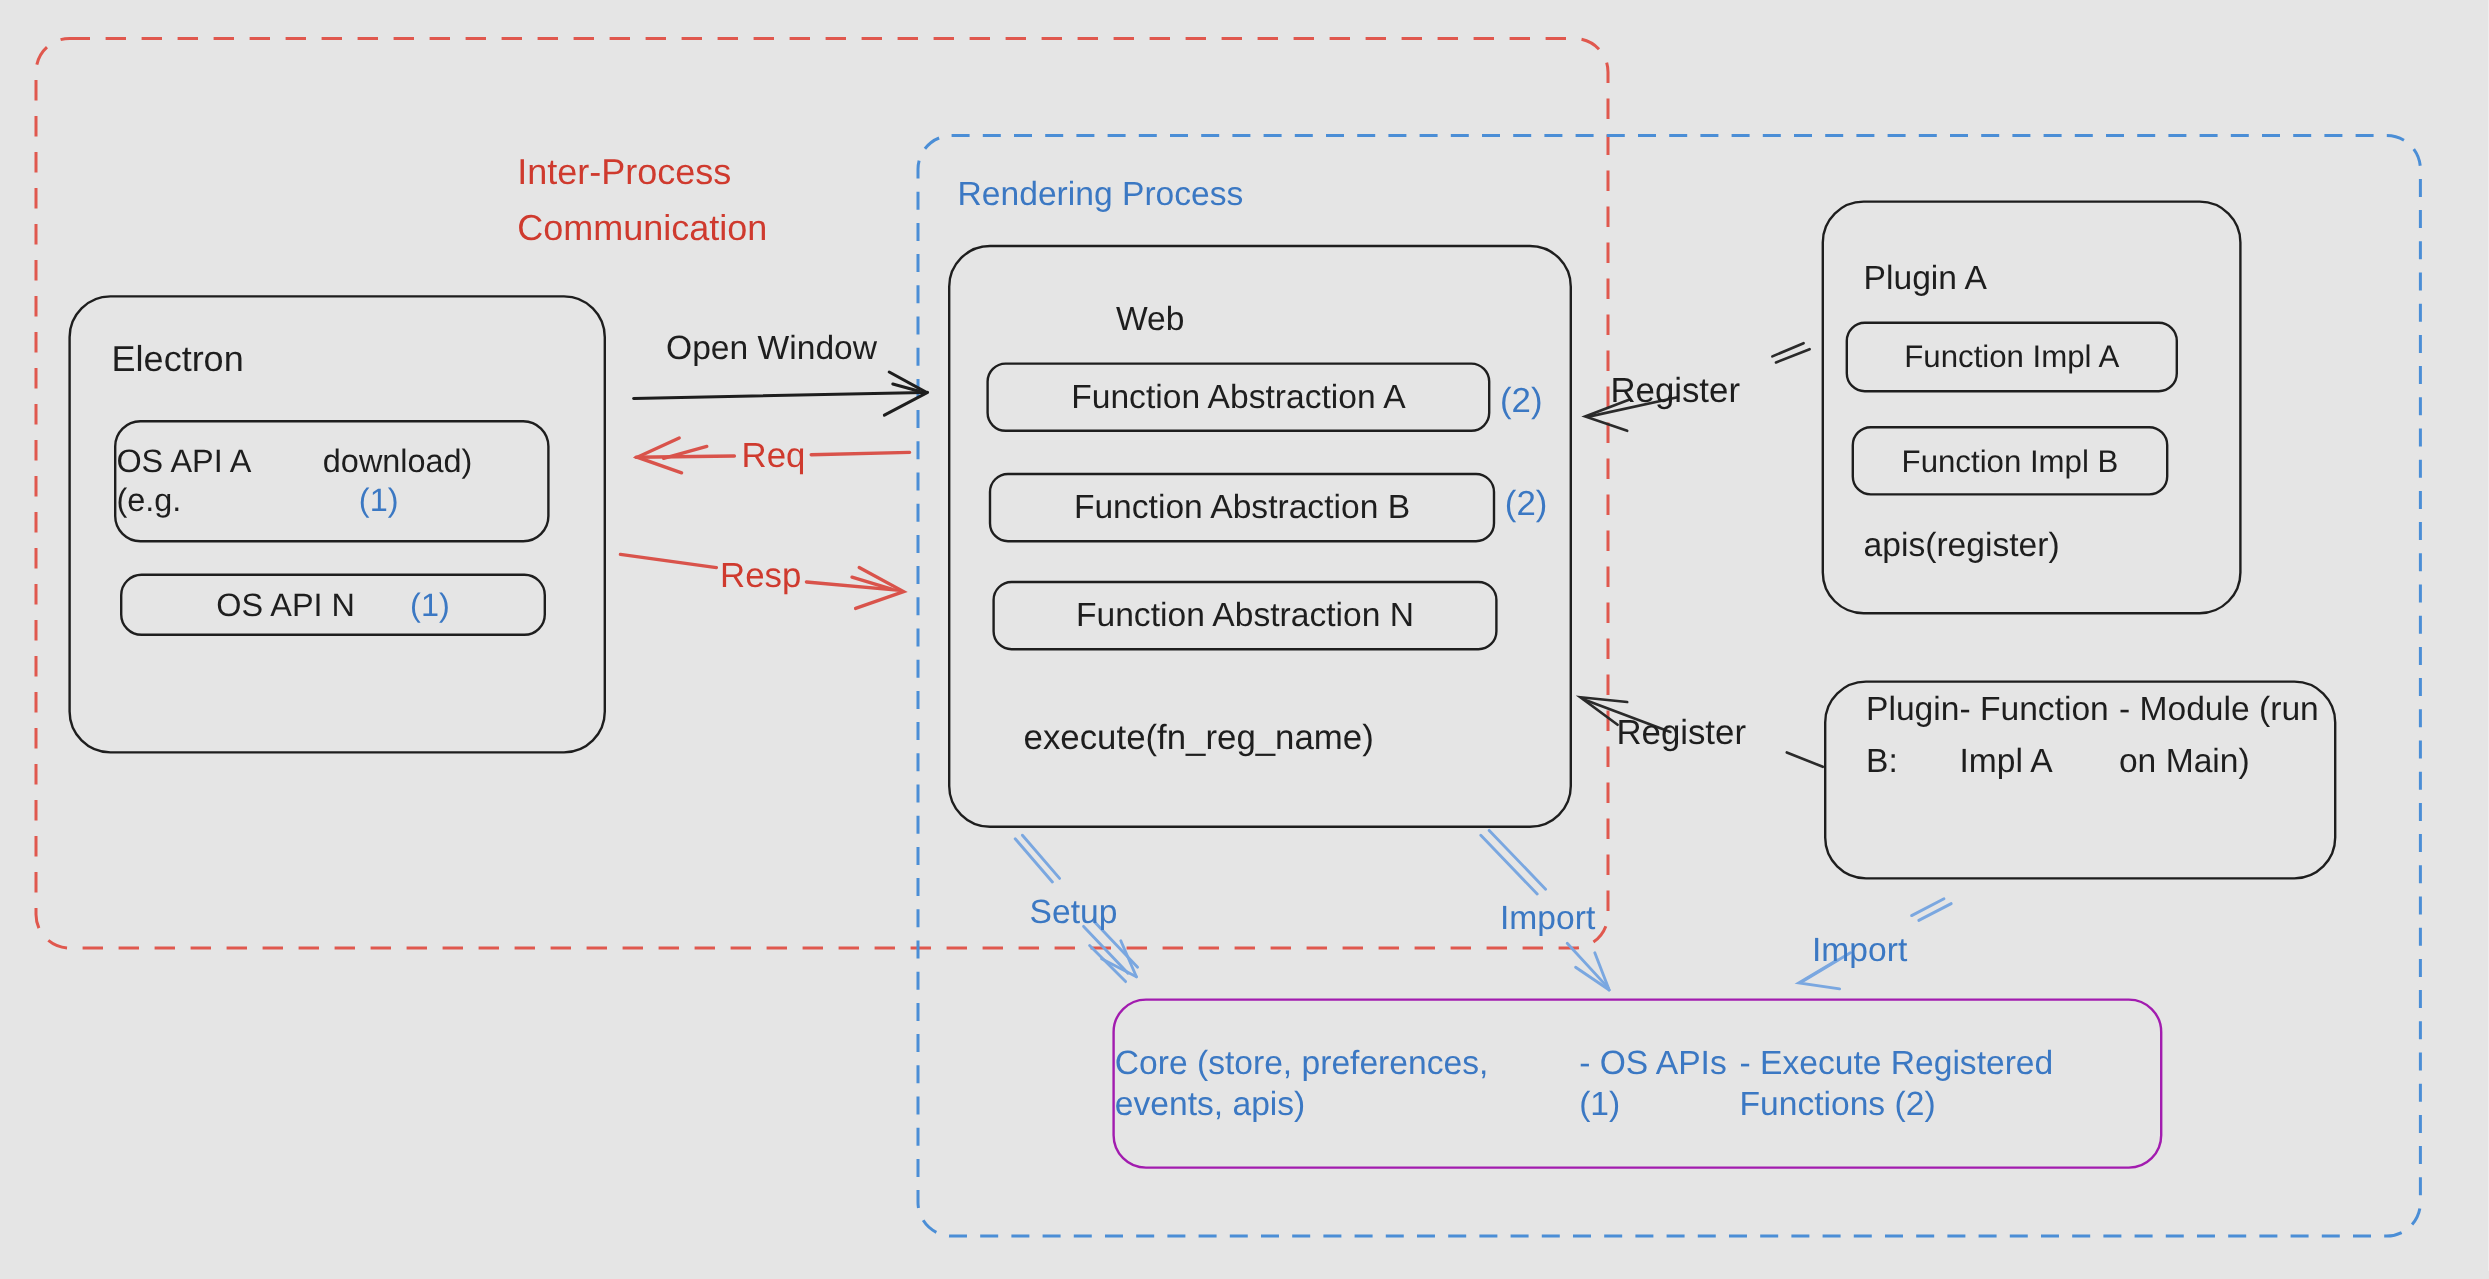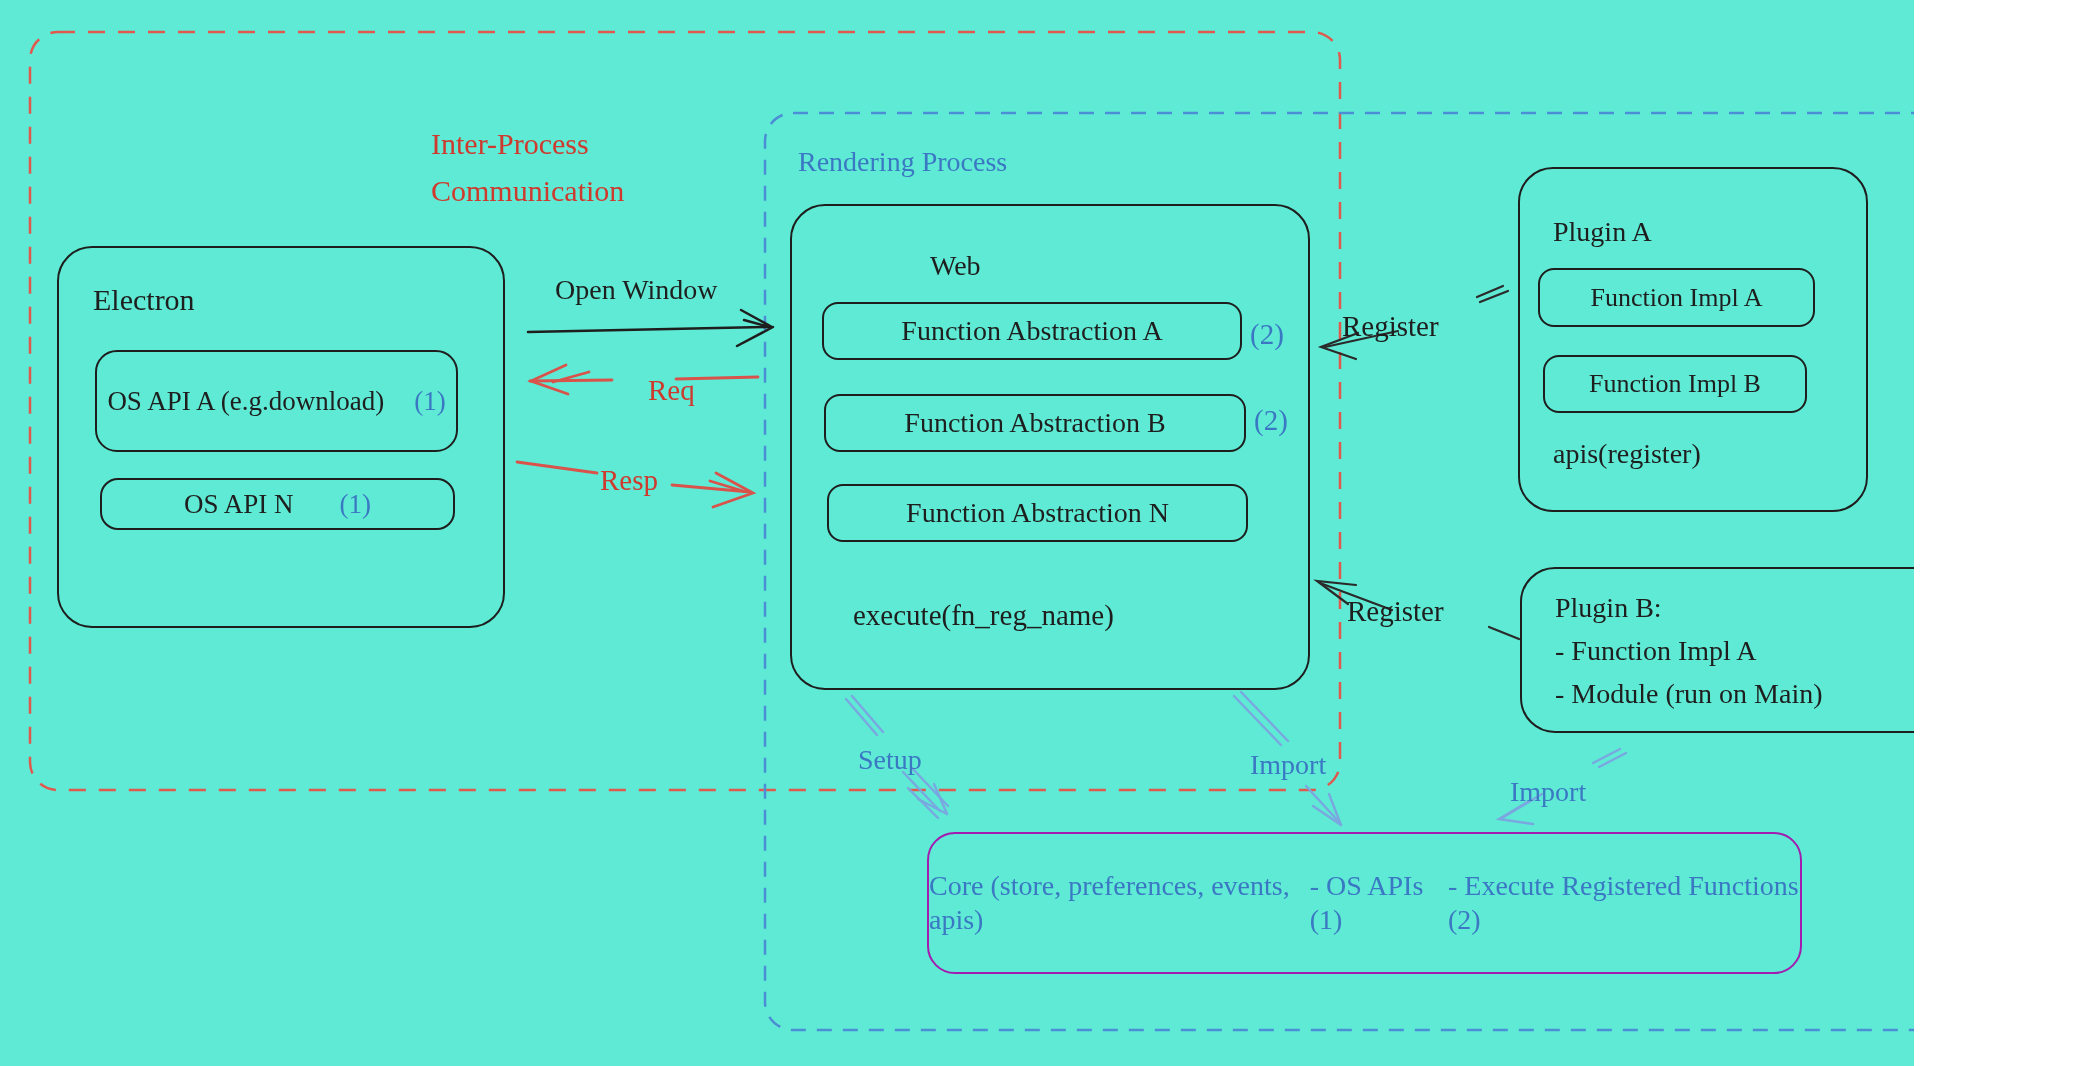--- a/index.html
+++ b/index.html
@@ -1,37 +1,37 @@
 <!DOCTYPE html>
 <html><head>
 <meta charset="utf-8">
 <style>
   html,body{margin:0;padding:0;background:#fff;}
   #stage{
-    position:relative;width:1914px;height:1066px;background:#5eead4;overflow:hidden;
-    font-family:Liberation Serif, serif;color:#1e1e1e;
+    position:relative;width:2074px;height:1066px;background:#e5e5e5;overflow:hidden;
+    font-family:Liberation Sans, sans-serif;color:#1e1e1e;
   }
   #overlay{position:absolute;left:0;top:0;width:2074px;height:1066px;}
   .abs{position:absolute;white-space:nowrap;line-height:1;}
   .box{
     position:absolute;border:2.5px solid #1e1e1e;border-radius:35px;background:transparent;
     display:flex;align-items:center;justify-content:center;box-sizing:border-box;
   }
   .box.small{border-radius:16px;border-width:2px;}
   .red-text{color:#cf3a2e;}
   .blue-text{color:#3b78c3;}
   .ink{color:#1e1e1e;}
   .t28{font-size:28px;}
   .t29{font-size:29px;}
   .t30{font-size:30px;}
   .t27{font-size:27px;}
   .t26{font-size:26px;}
   .badge{color:#3b78c3;}
   .col{display:flex;flex-direction:row;align-items:center;justify-content:center;}
-  .left-col{display:flex;flex-direction:column;align-items:flex-start;justify-content:center;}
+  .left-col{display:flex;flex-direction:row;align-items:flex-start;justify-content:center;}
 </style>
 </head>
 <body>
 
 <div id="stage">
 
   <svg id="overlay" viewBox="0 0 2074 1066" fill="none">
 
     <rect x="30" y="32" width="1310" height="758" rx="28" stroke="#e0584e" stroke-width="2.5" stroke-dasharray="17 13"></rect>
     <rect x="765" y="113" width="1252" height="917" rx="28" stroke="#4b8ed6" stroke-width="2.5" stroke-dasharray="15 11"></rect>
@@ -108,21 +108,21 @@
     <div class="t27" style="line-height:33px;">OS API A (e.g.</div>
     <div class="t27" style="line-height:33px;"><span>download)</span><span class="badge" style="margin-left:30px;">(1)</span></div>
   </div>
 
   <div class="box small" style="left:100px;top:478px;width:355px;height:52px;border-radius:18px;">
     <span class="t27">OS API N</span>
     <span class="t27 badge" style="margin-left:46px;">(1)</span>
   </div>
 
   <div class="abs ink t28" style="left:555px;top:276px;">Open Window</div>
-  <div class="abs red-text t29" style="left:648px;top:366px;margin-top:10px;">Req</div>
+  <div class="abs red-text t29" style="left:618px;top:366px;">Req</div>
   <div class="abs red-text t29" style="left:600px;top:466px;">Resp</div>
 
   <div class="box" style="left:790px;top:204px;width:520px;height:486px;"></div>
   <div class="abs ink t28" style="left:930px;top:252px;">Web</div>
 
   <div class="box small" style="left:822px;top:302px;width:420px;height:58px;">
     <span class="t28">Function Abstraction A</span>
   </div>
   <div class="abs blue-text t29" style="left:1250px;top:320px;">(2)</div>
 

